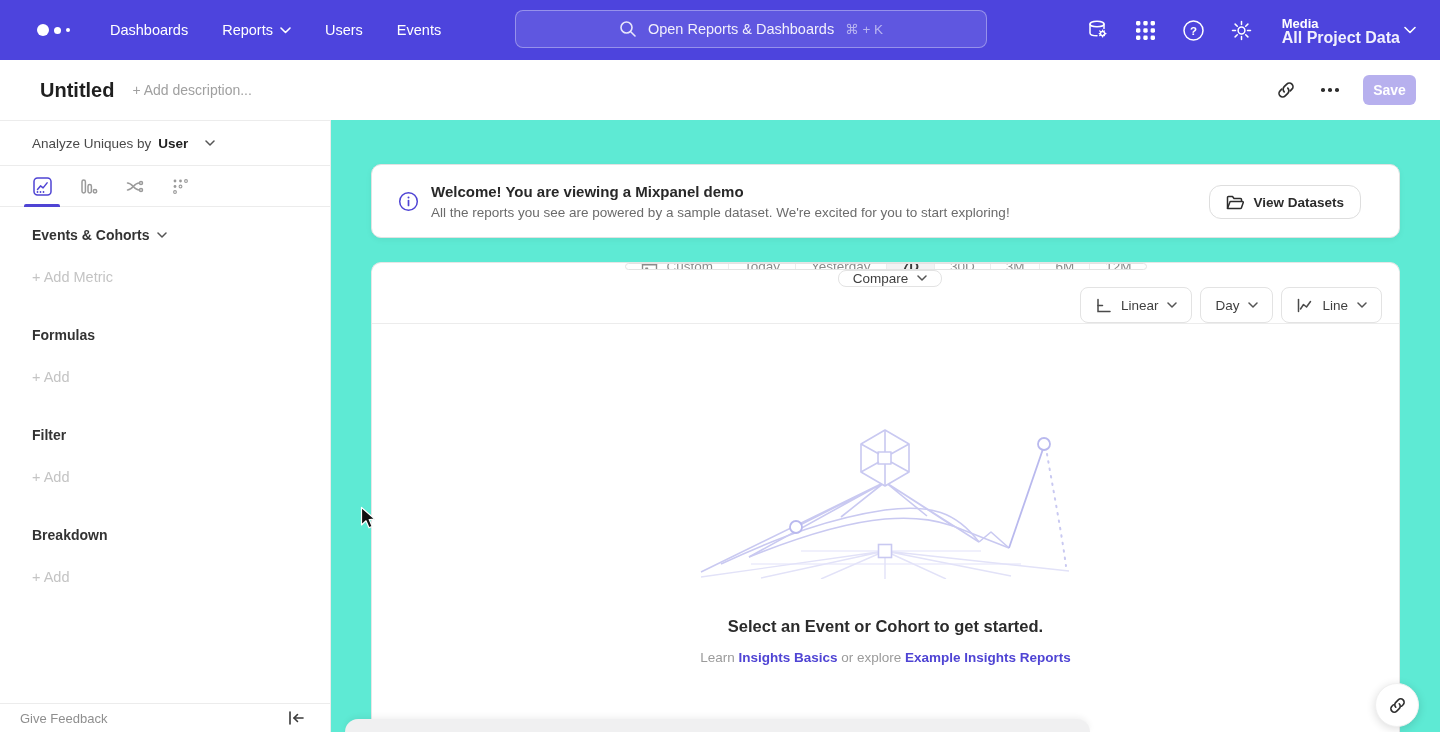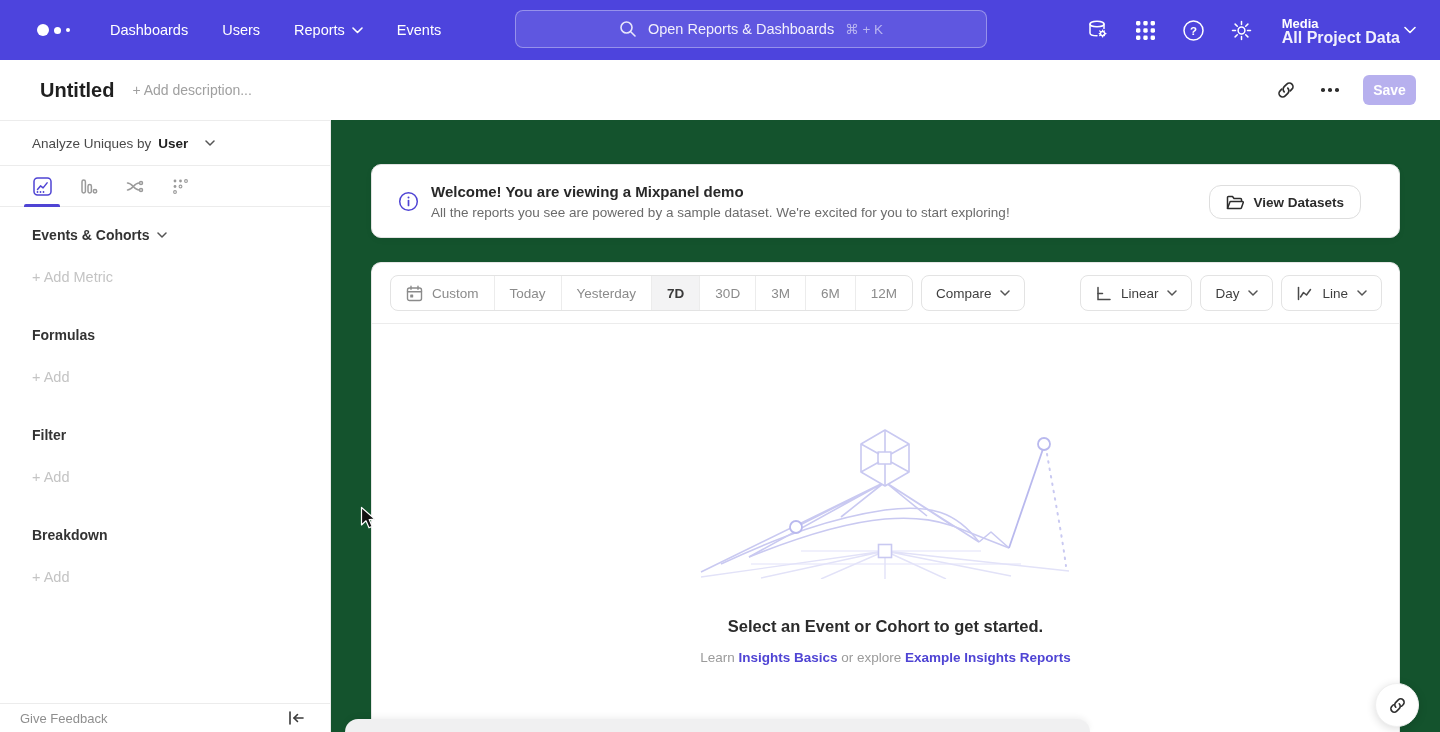--- a/index.html
+++ b/index.html
@@ -78,21 +78,21 @@
   .side-title { font-size: 14px; font-weight: 700; color: #333; display: flex; align-items: center; gap: 8px; margin-bottom: 26px; }
   .side-action { font-size: 14.5px; color: #c4c4c4; display: flex; align-items: center; gap: 10px; cursor: pointer; }
   .sidebar-footer {
     position: absolute; bottom: 0; left: 0; right: 0; height: 29px;
     border-top: 1px solid #ececec; display: flex; align-items: center; justify-content: space-between;
     padding: 0 26px 0 20px;
   }
   .feedback { font-size: 13px; color: #8f8f8f; cursor: pointer; }
 
   
-  .main { position: absolute; top: 120px; left: 331px; right: 0; bottom: 0; background: #14532d; }
+  .main { position: absolute; top: 120px; left: 331px; right: 0; bottom: 0; background: #5eead4; }
   .banner {
     position: absolute; left: 40px; top: 44px; width: 1029px; height: 74px;
     border: 1px solid #e2e2e2; border-radius: 10px; background: #fff;
     box-shadow: 0 2px 6px rgba(0,0,0,0.05);
     display: flex; align-items: center; padding-left: 26px;
   }
   .banner-texts { margin-left: 12px; }
   .banner-title { font-size: 15px; font-weight: 700; color: #282828; }
   .banner-sub { font-size: 13.5px; color: #6b6b6b; margin-top: 5px; }
   .view-datasets {
@@ -100,21 +100,21 @@
     display: flex; align-items: center; gap: 9px; padding: 0 16px;
     border: 1px solid #dedede; border-radius: 12px; background: #fff;
     font-size: 13.5px; font-weight: 700; color: #2c2c2c; cursor: pointer;
     font-family: "Liberation Sans", sans-serif;
   }
 
   .chart-card {
     position: absolute; left: 40px; top: 142px; width: 1029px; bottom: 0;
     border: 1px solid #e6e6e6; border-bottom: none; border-radius: 10px 10px 0 0; background: #fff;
   }
-  .controls-row { height: 61px; display: flex; align-items: center; padding: 0 17px 0 18px; border-bottom: 1px solid #ececec; }
+  .controls-row { height: 61px; display: flex; align-items: center; padding: 0 17px 0 18px; border-bottom: 1px solid #ececec; flex-direction: column; }
   .seg {
     display: flex; height: 36px; border: 1px solid #e3e3e3; border-radius: 8px; overflow: hidden; background: #fff;
   }
   .seg-item {
     display: flex; align-items: center; gap: 9px; padding: 0 15px;
     font-size: 13.5px; color: #8b8b8b; border-right: 1px solid #ececec; cursor: pointer; white-space: nowrap;
   }
   .seg-item:last-child { border-right: none; }
   .seg-item.selected { background: #f3f3f4; color: #3a3a3a; font-weight: 600; }
   .ctl-btn {
@@ -151,28 +151,28 @@
   <div class="logo">
     <span class="d1"></span>
     <span class="d2"></span>
     <span class="d3"></span>
   </div>
   <div class="nav-links">
     <div class="nav-item">
         <span>Dashboards</span>
       </div>
     <div class="nav-item">
-        <span>Users</span>
-      </div>
-    <div class="nav-item">
       <span>Reports</span>
       <svg width="11" height="7" viewBox="0 0 11 7">
           <path d="M1 1l4.5 4.5L10 1" stroke="#fff" stroke-width="1.6" fill="none" stroke-linecap="round" stroke-linejoin="round"></path>
         </svg>
     </div>
+    <div class="nav-item">
+        <span>Users</span>
+      </div>
     <div class="nav-item">
         <span>Events</span>
       </div>
   </div>
 
   <div class="search-bar">
     <svg width="18" height="18" viewBox="0 0 18 18">
       <circle cx="7.5" cy="7.5" r="5.5" stroke="rgba(255,255,255,0.85)" stroke-width="1.6" fill="none"></circle>
       <path d="M12 12l4 4" stroke="rgba(255,255,255,0.85)" stroke-width="1.6" stroke-linecap="round"></path>
     </svg>

